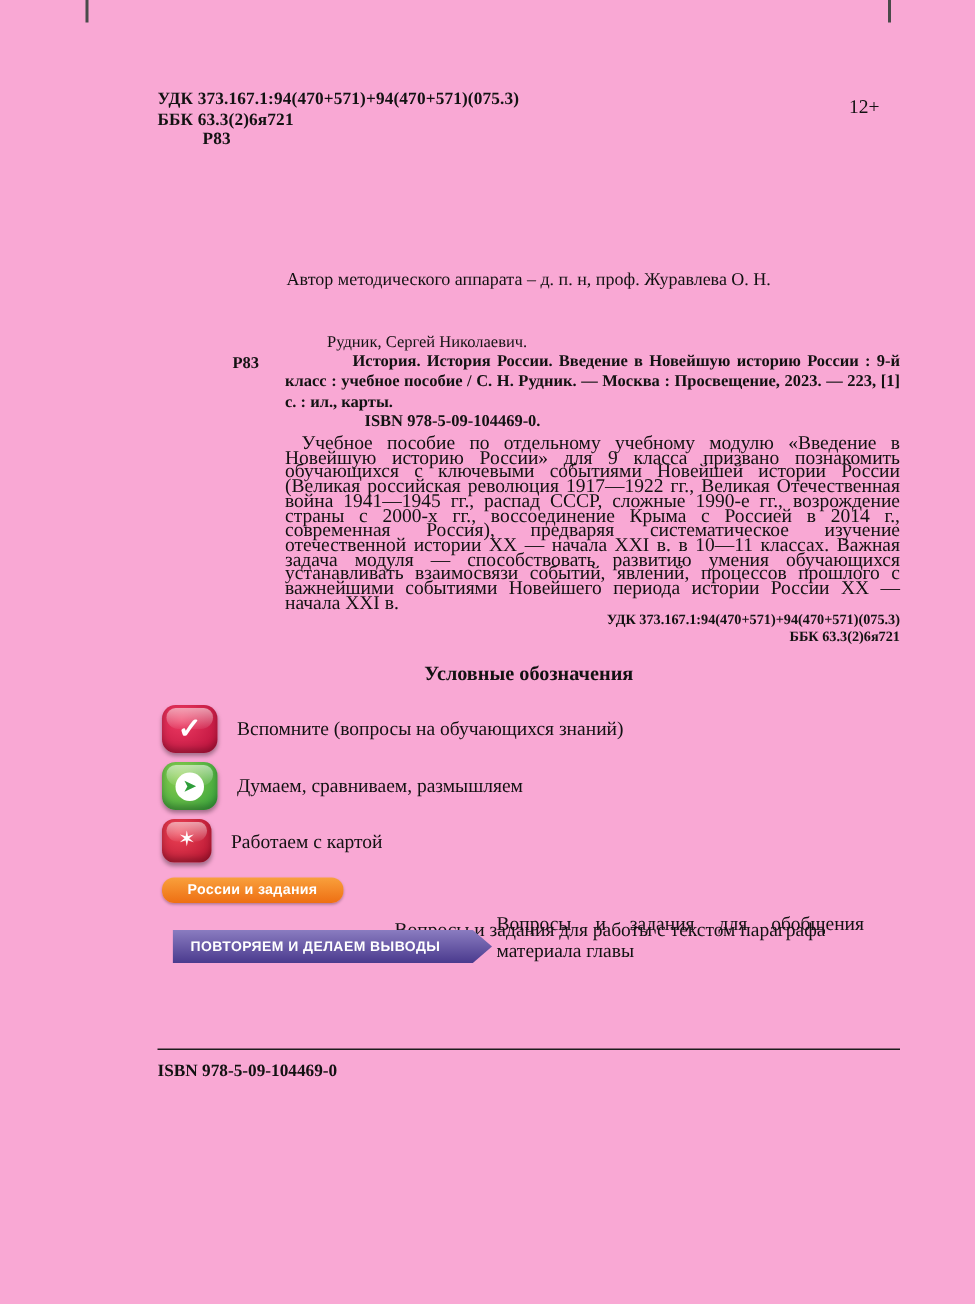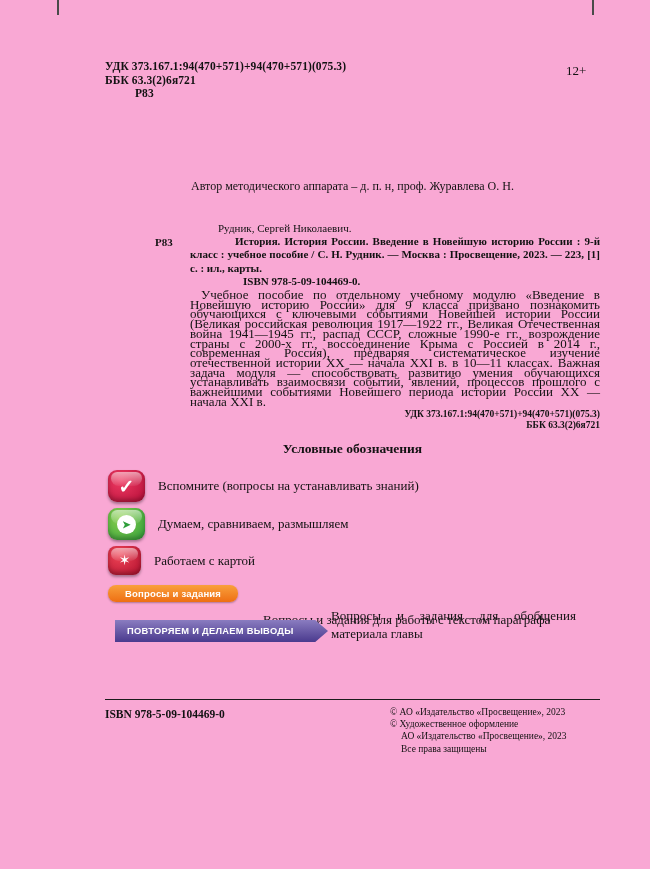--- a/index.html
+++ b/index.html
@@ -111,48 +111,42 @@
       <p class="cat-bbk">ББК 63.3(2)6я721</p>
     </div>
   </div>
 
   <h2 class="legend-title">Условные обозначения</h2>
 
   <div class="legend-item" id="li1">
     <span class="icon-sq icon-red">
       <span class="glyph-check">✓</span>
     </span>
-    <span class="label">Вспомните (вопросы на устанавливать знаний)</span>
+    <span class="label">Вспомните (вопросы на обучающихся знаний)</span>
   </div>
 
   <div class="legend-item" id="li2">
     <span class="icon-sq icon-green">
       <span class="circle-white">
           <span>➤</span>
         </span>
     </span>
     <span class="label">Думаем, сравниваем, размышляем</span>
   </div>
 
   <div class="legend-item" id="li3">
     <span class="icon-sq icon-red2">
       <span class="glyph-compass">✶</span>
     </span>
     <span class="label">Работаем с картой</span>
   </div>
 
-  <div class="badge-orange">Вопросы и задания</div>
+  <div class="badge-orange">России и задания</div>
   <div class="badge-desc1">Вопросы и задания для работы с текстом параграфа</div>
 
   <div class="banner-purple">ПОВТОРЯЕМ И ДЕЛАЕМ ВЫВОДЫ</div>
   <div class="badge-desc2">Вопросы и задания для обобщения материала главы</div>
 
   <div class="footer-rule"></div>
   <div class="footer-isbn">ISBN 978-5-09-104469-0</div>
 
-  <div class="copyright">
-    <div>© АО «Издательство «Просвещение», 2023</div>
-    <div>© Художественное оформление</div>
-    <div class="indent">АО «Издательство «Просвещение», 2023</div>
-    <div class="indent">Все права защищены</div>
-  </div>
 
 </div>
 
 </body></html>

